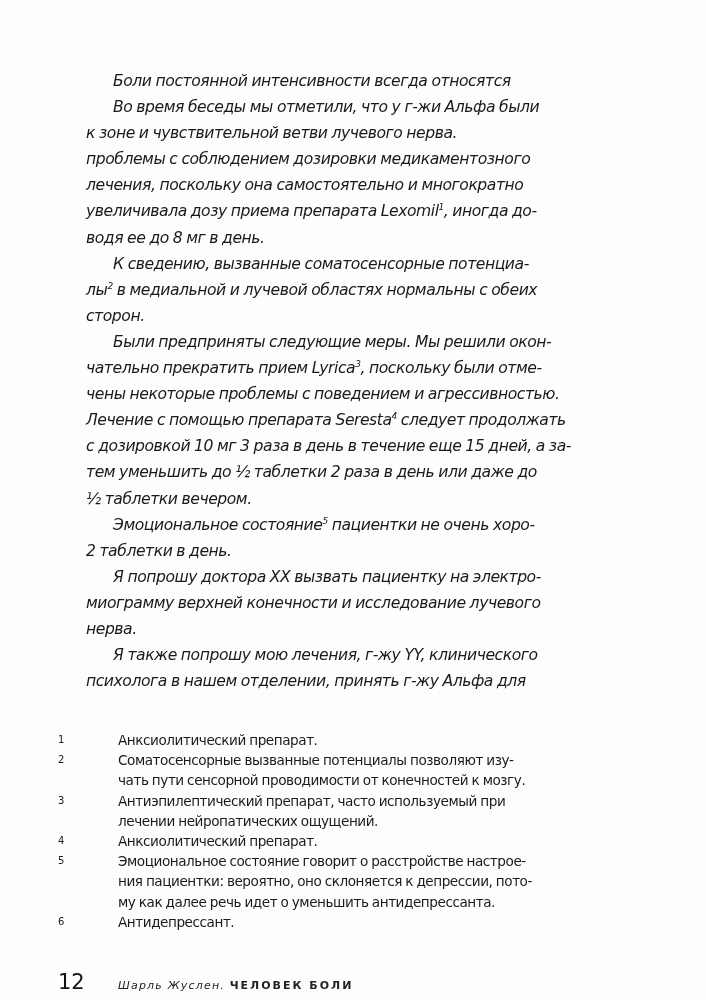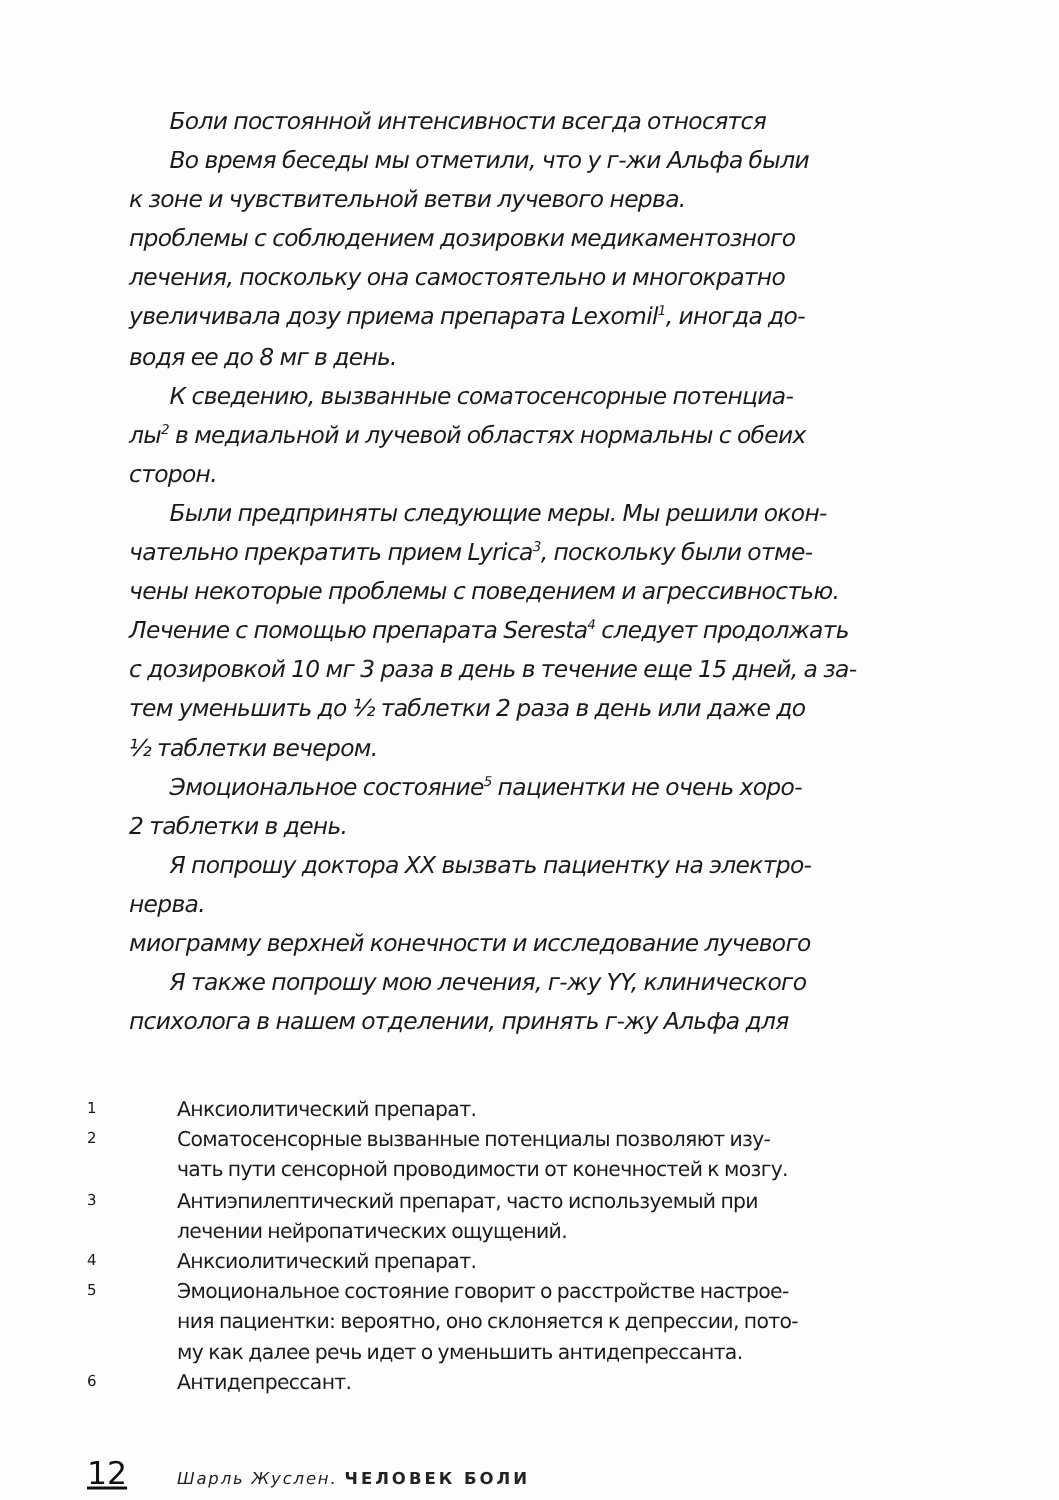--- a/index.html
+++ b/index.html
@@ -77,21 +77,20 @@
       top: 970px;
       display: flex;
       align-items: baseline;
     }
     .page-number {
       font-family: "DejaVu Sans", sans-serif;
       font-size: 21px;
       font-weight: normal;
       color: #111;
       width: 60px;
-      text-decoration: underline;
     }
     .running-head {
       font-family: "DejaVu Sans", sans-serif;
       font-size: 11px;
       letter-spacing: 1.2px;
       color: #222;
     }
     .running-author {
       font-style: italic;
       font-weight: normal;
@@ -120,22 +119,22 @@
     <div class="line indent"><span>Были предприняты следующие меры. Мы решили окон-</span></div>
     <div class="line"><span>чательно прекратить прием Lyrica</span><sup>3</sup><span>, поскольку были отме-</span></div>
     <div class="line"><span>чены некоторые проблемы с поведением и агрессивностью.</span></div>
     <div class="line"><span>Лечение с помощью препарата Seresta</span><sup>4</sup><span> следует продолжать</span></div>
     <div class="line"><span>с дозировкой 10 мг 3 раза в день в течение еще 15 дней, а за-</span></div>
     <div class="line"><span>тем уменьшить до ½ таблетки 2 раза в день или даже до</span></div>
     <div class="line"><span>½ таблетки вечером.</span></div>
     <div class="line indent"><span>Эмоциональное состояние</span><sup>5</sup><span> пациентки не очень хоро-</span></div>
     <div class="line"><span>2 таблетки в день.</span></div>
     <div class="line indent"><span>Я попрошу доктора XX вызвать пациентку на электро-</span></div>
+    <div class="line"><span>миограмму верхней конечности и исследование лучевого</span></div>
     <div class="line"><span>нерва.</span></div>
-    <div class="line"><span>миограмму верхней конечности и исследование лучевого</span></div>
     <div class="line indent"><span>Я также попрошу мою лечения, г-жу YY, клинического</span></div>
     <div class="line"><span>психолога в нашем отделении, принять г-жу Альфа для</span></div>
   </div>
 
   <div class="footnotes">
     <div class="fn">
       <div class="fn-num">1</div>
       <div class="fn-body">
         <div class="fn-line">Анксиолитический препарат.</div>
       </div>

